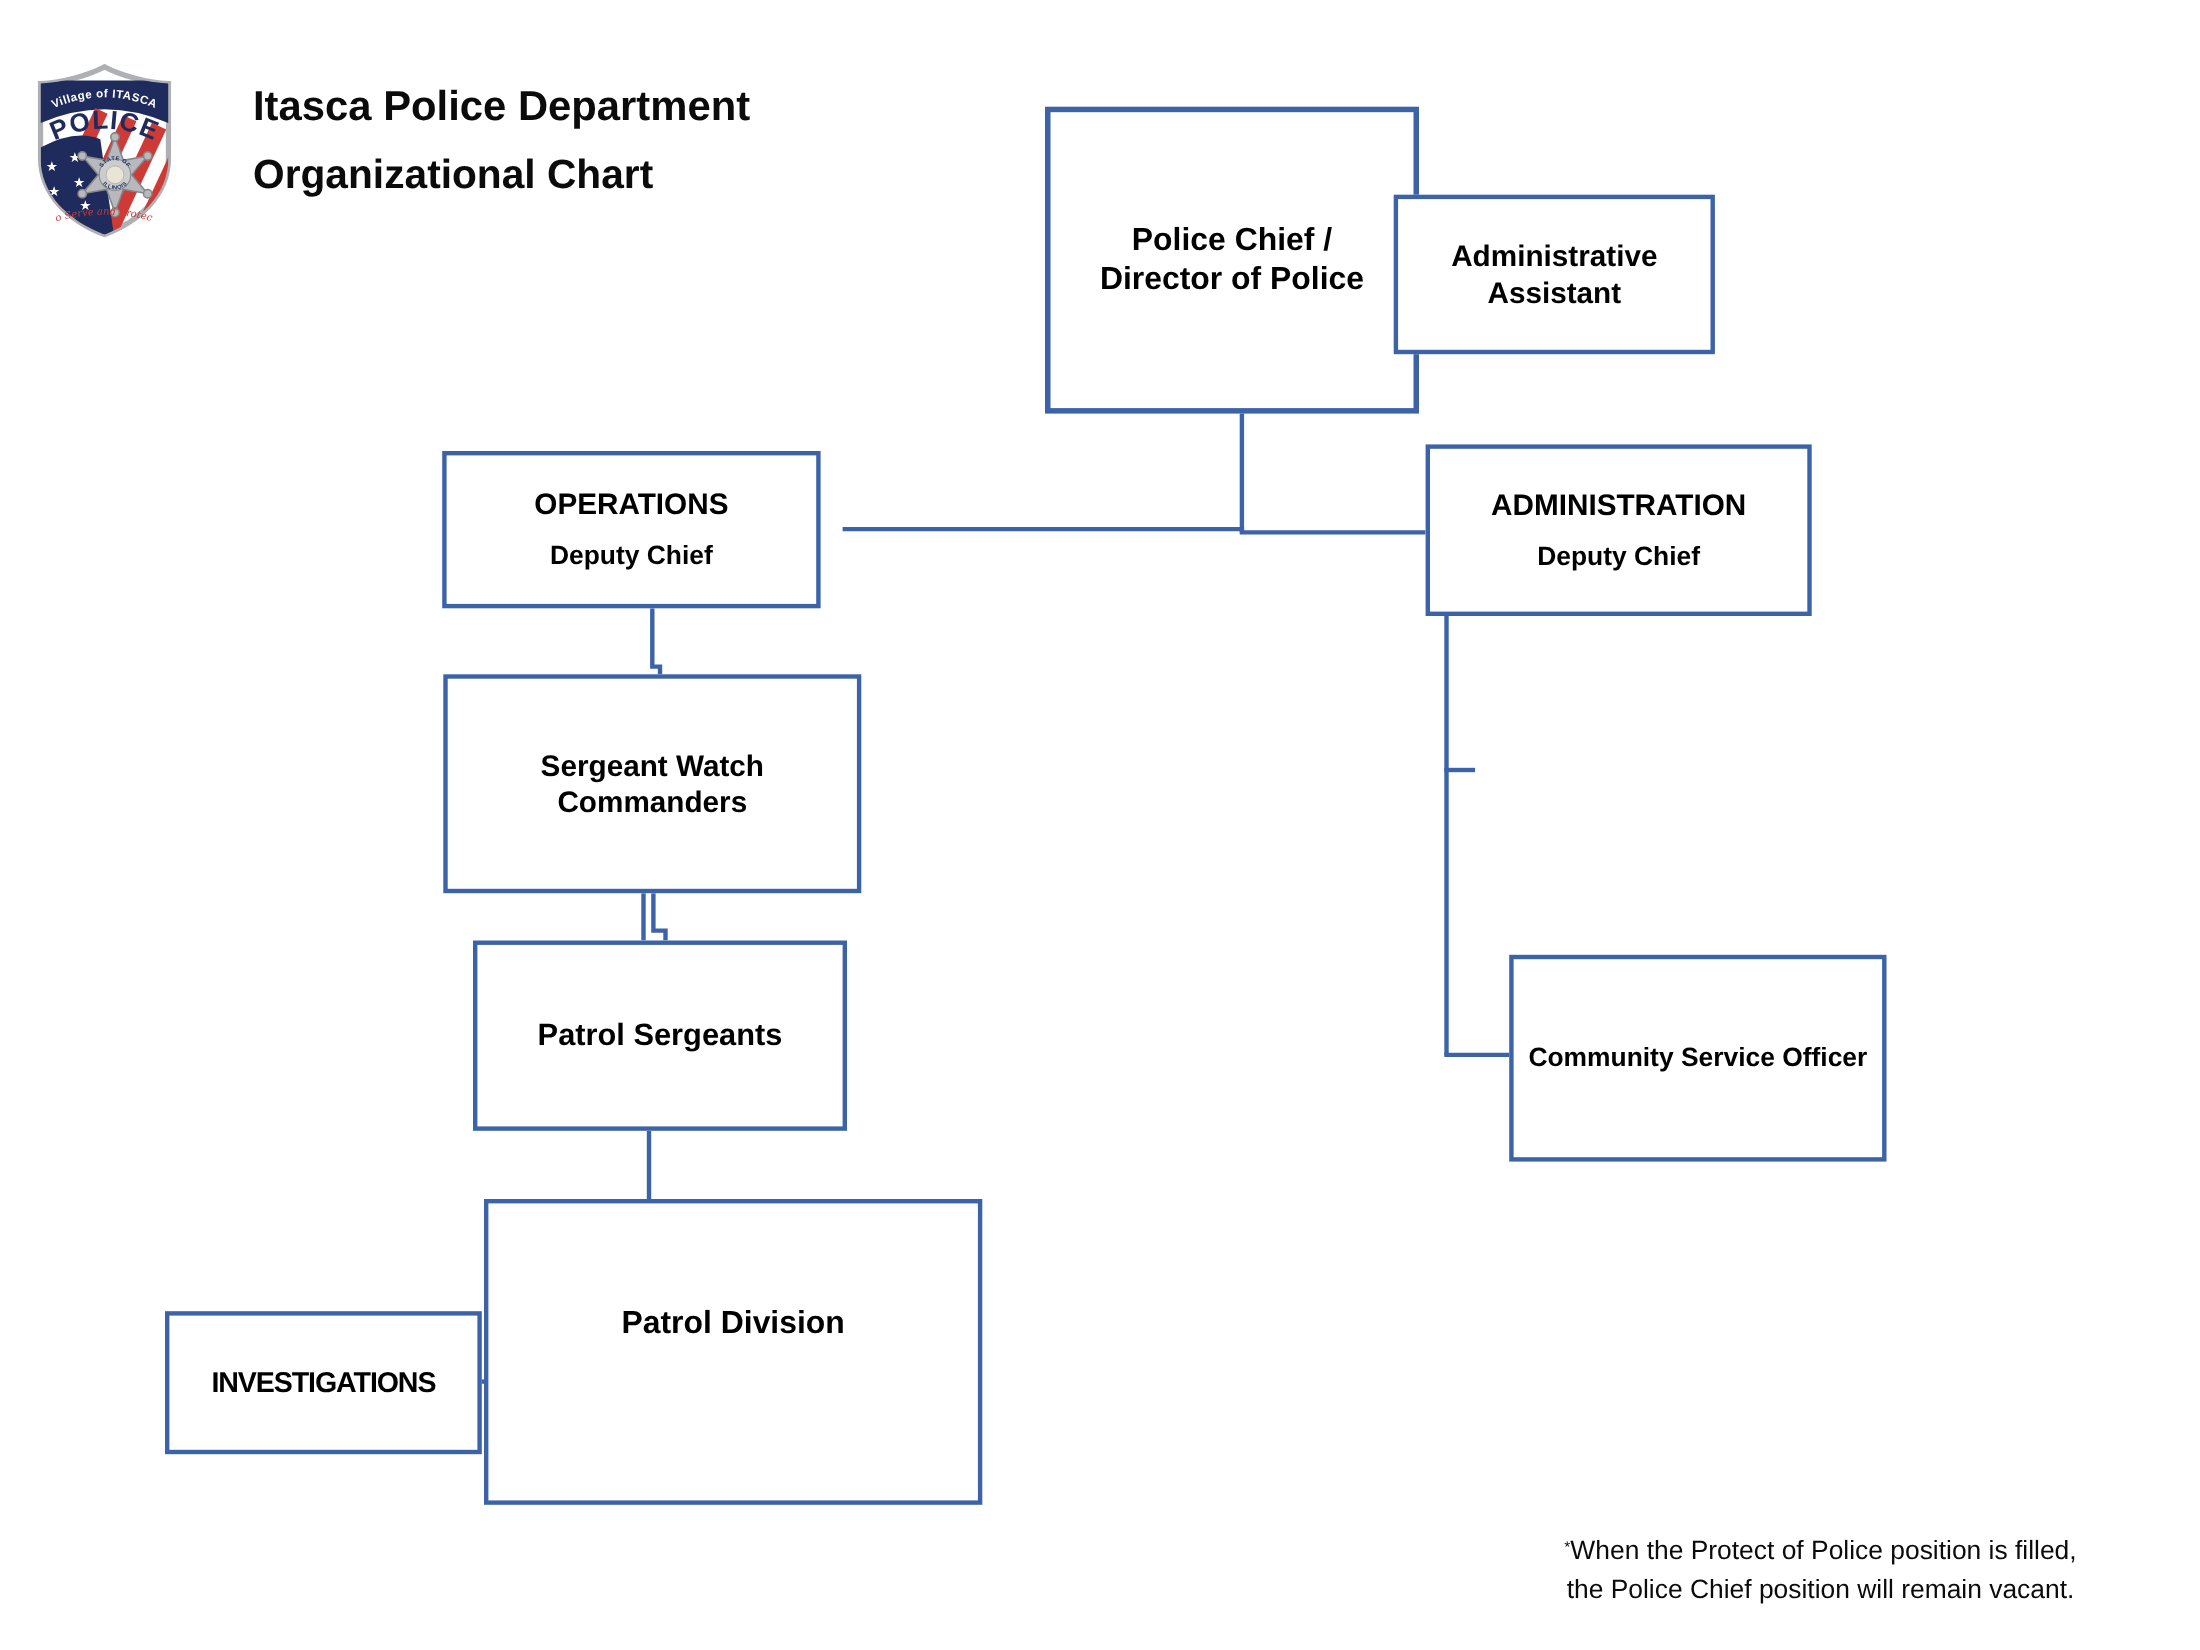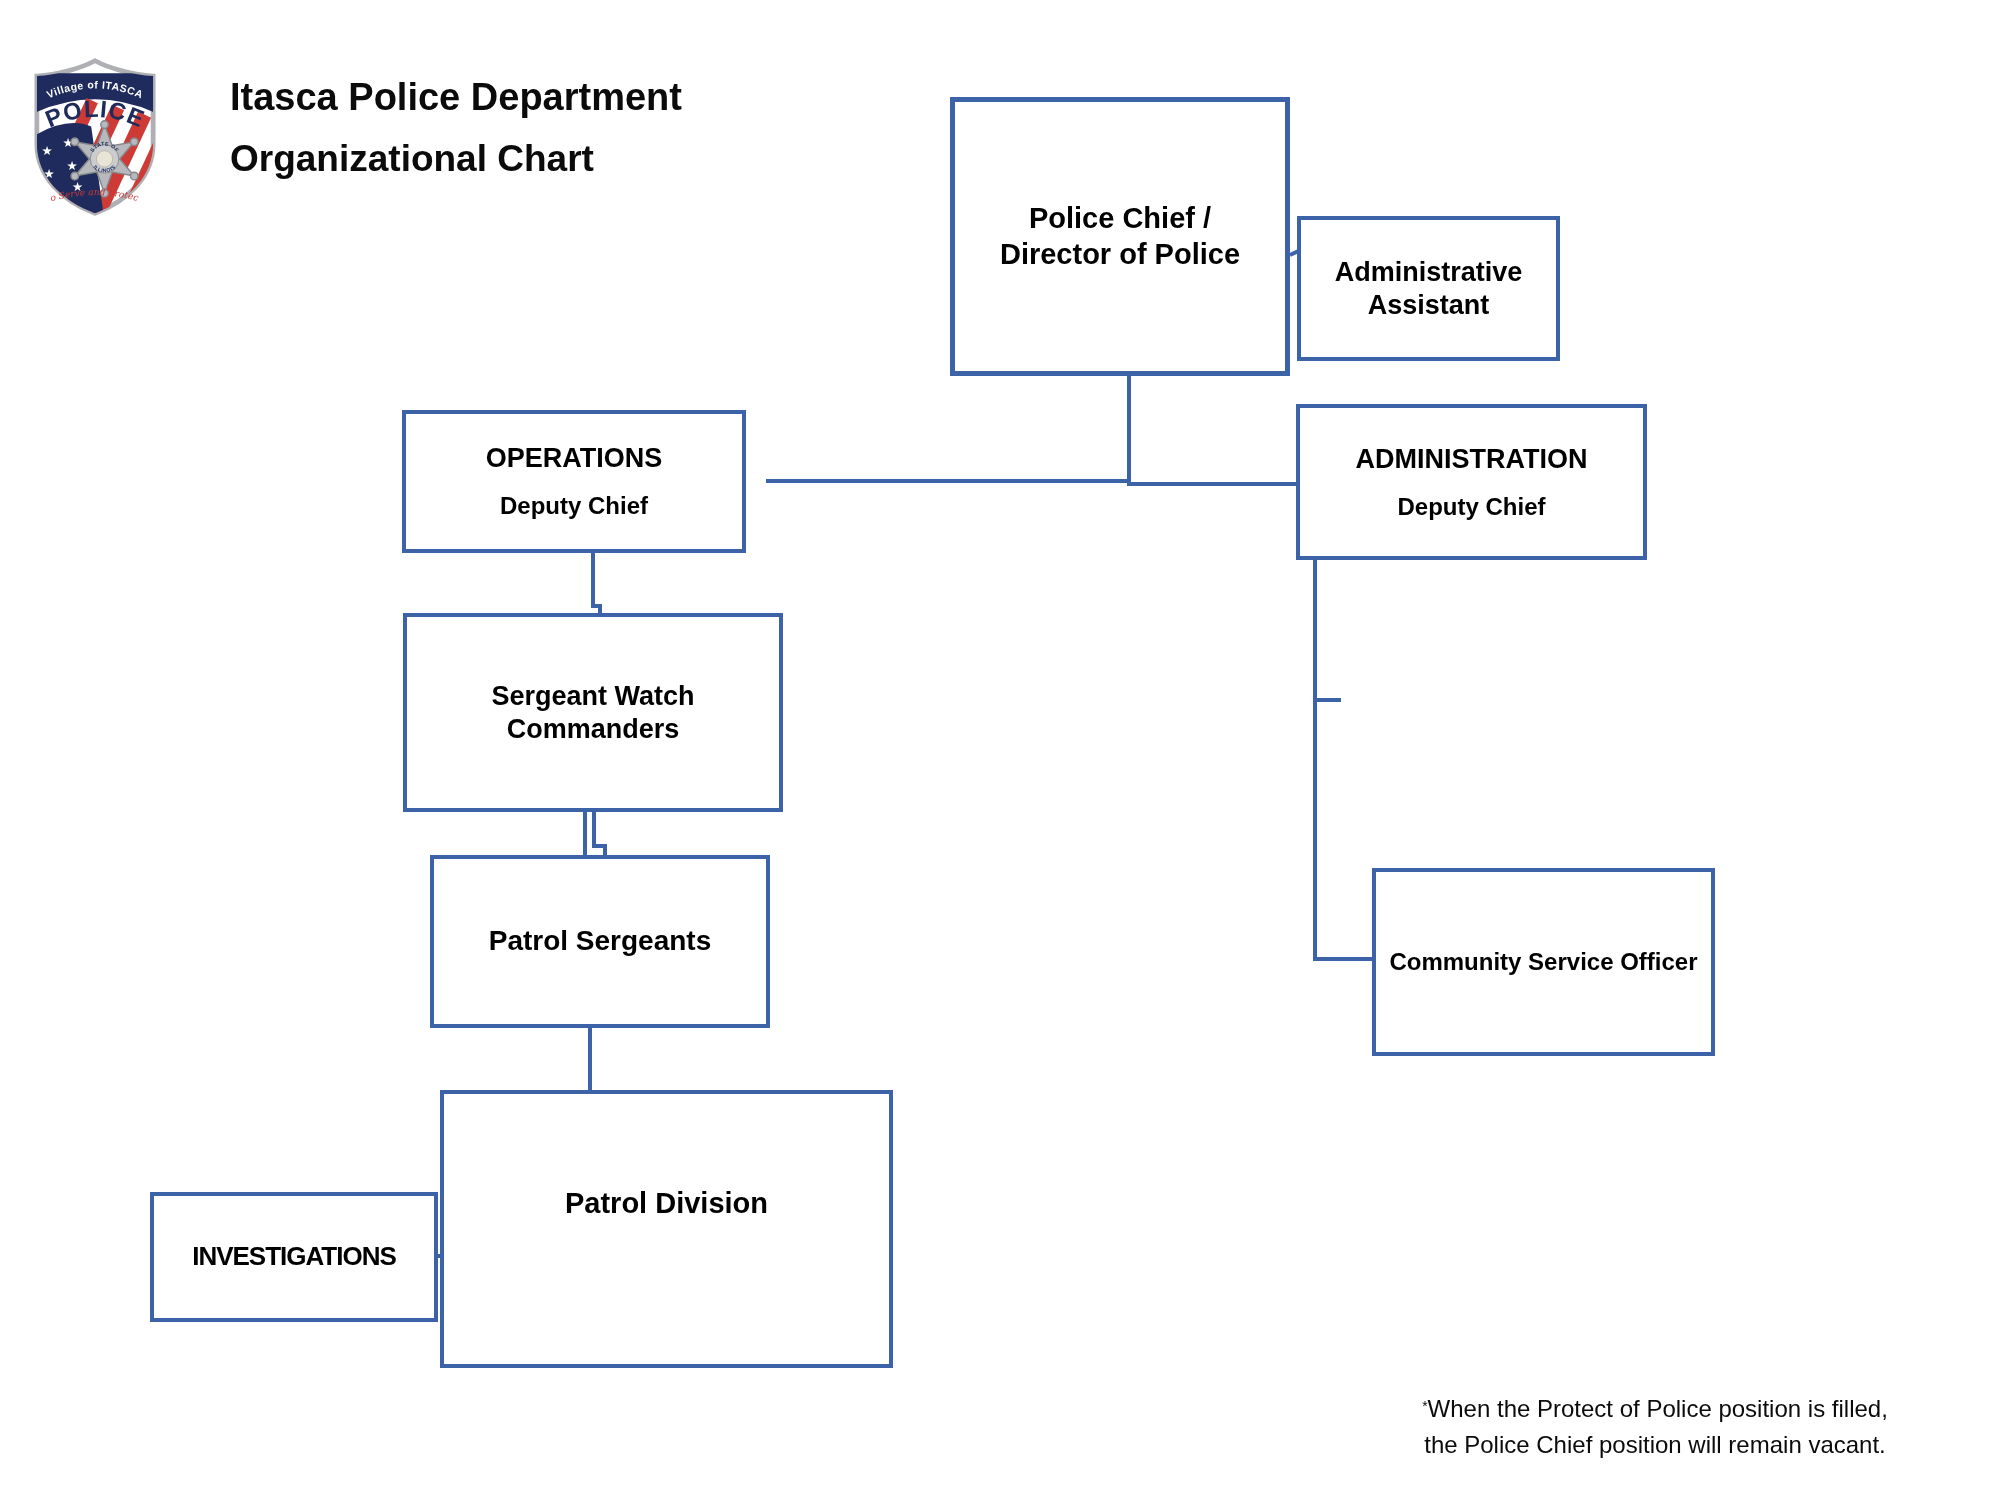--- a/index.html
+++ b/index.html
@@ -17,21 +17,21 @@
   svg.connectors path{stroke:var(--box-border,#3C63A8);stroke-width:4;fill:none;}
   
   .node{
     position:absolute;box-sizing:border-box;background:#fff;
     border:4px solid var(--box-border,#3C63A8);
     display:flex;flex-direction:column;align-items:center;justify-content:center;
     text-align:center;font-weight:bold;line-height:1.22;
   }
   .node span{display:block;}
   .n-police-chief{left:950px;top:97px;width:340px;height:279px;font-size:29px;border-width:5px;}
-  .n-admin-assist{left:1297px;top:177px;width:263px;height:145px;font-size:27px;margin-top:39px;}
+  .n-admin-assist{left:1267px;top:177px;width:292px;height:145px;font-size:27px;}
   .n-operations{left:402px;top:410px;width:344px;height:143px;}
   .n-administration{left:1296px;top:404px;width:351px;height:156px;}
   .dept-line1{font-size:27px;}
   .dept-line2{font-size:24px;margin-top:16px;}
   .n-sergeant-watch{left:403px;top:613px;width:380px;height:199px;font-size:27px;}
   .n-patrol-sergeants{left:430px;top:855px;width:340px;height:173px;font-size:28px;}
   .n-patrol-division{left:440px;top:1090px;width:453px;height:278px;font-size:29px;padding-bottom:50px;}
   .n-investigations{left:150px;top:1192px;width:288px;height:130px;font-size:26px;letter-spacing:-1px;}
   .n-records{left:1340px;top:627px;width:315px;height:170px;font-size:24px;font-weight:normal;}
   .n-cso{left:1372px;top:868px;width:343px;height:188px;font-size:24px;}

